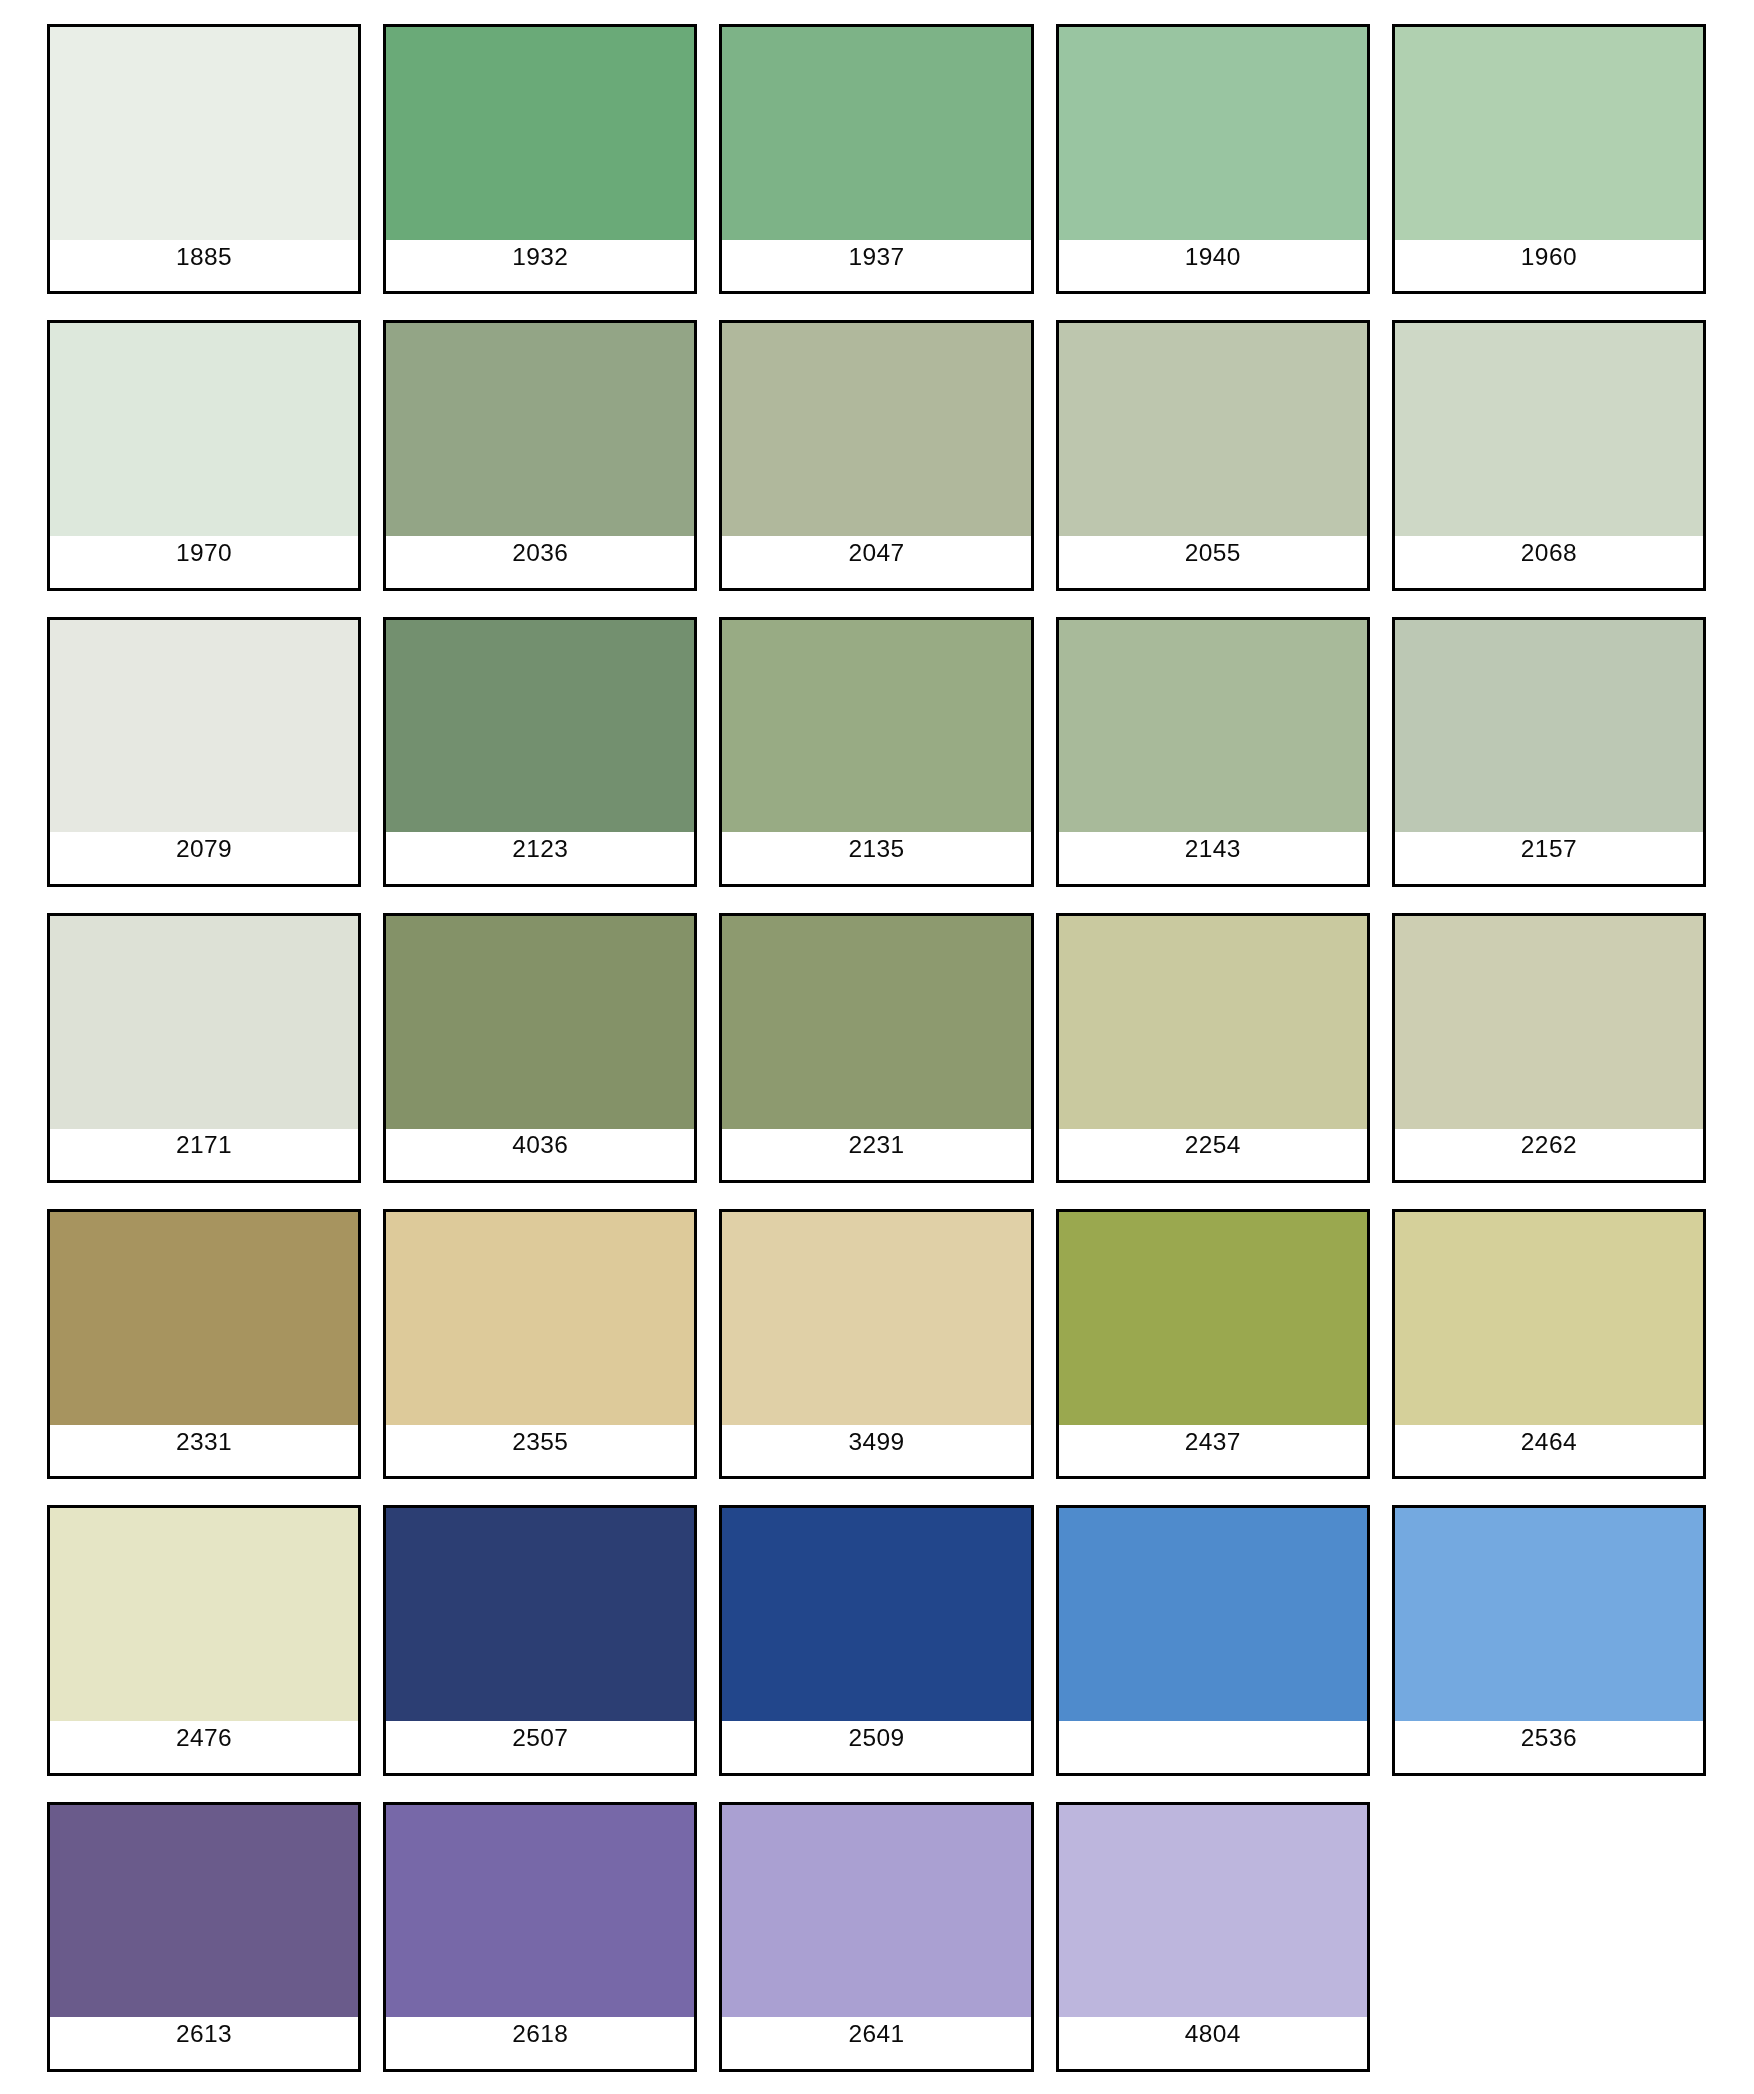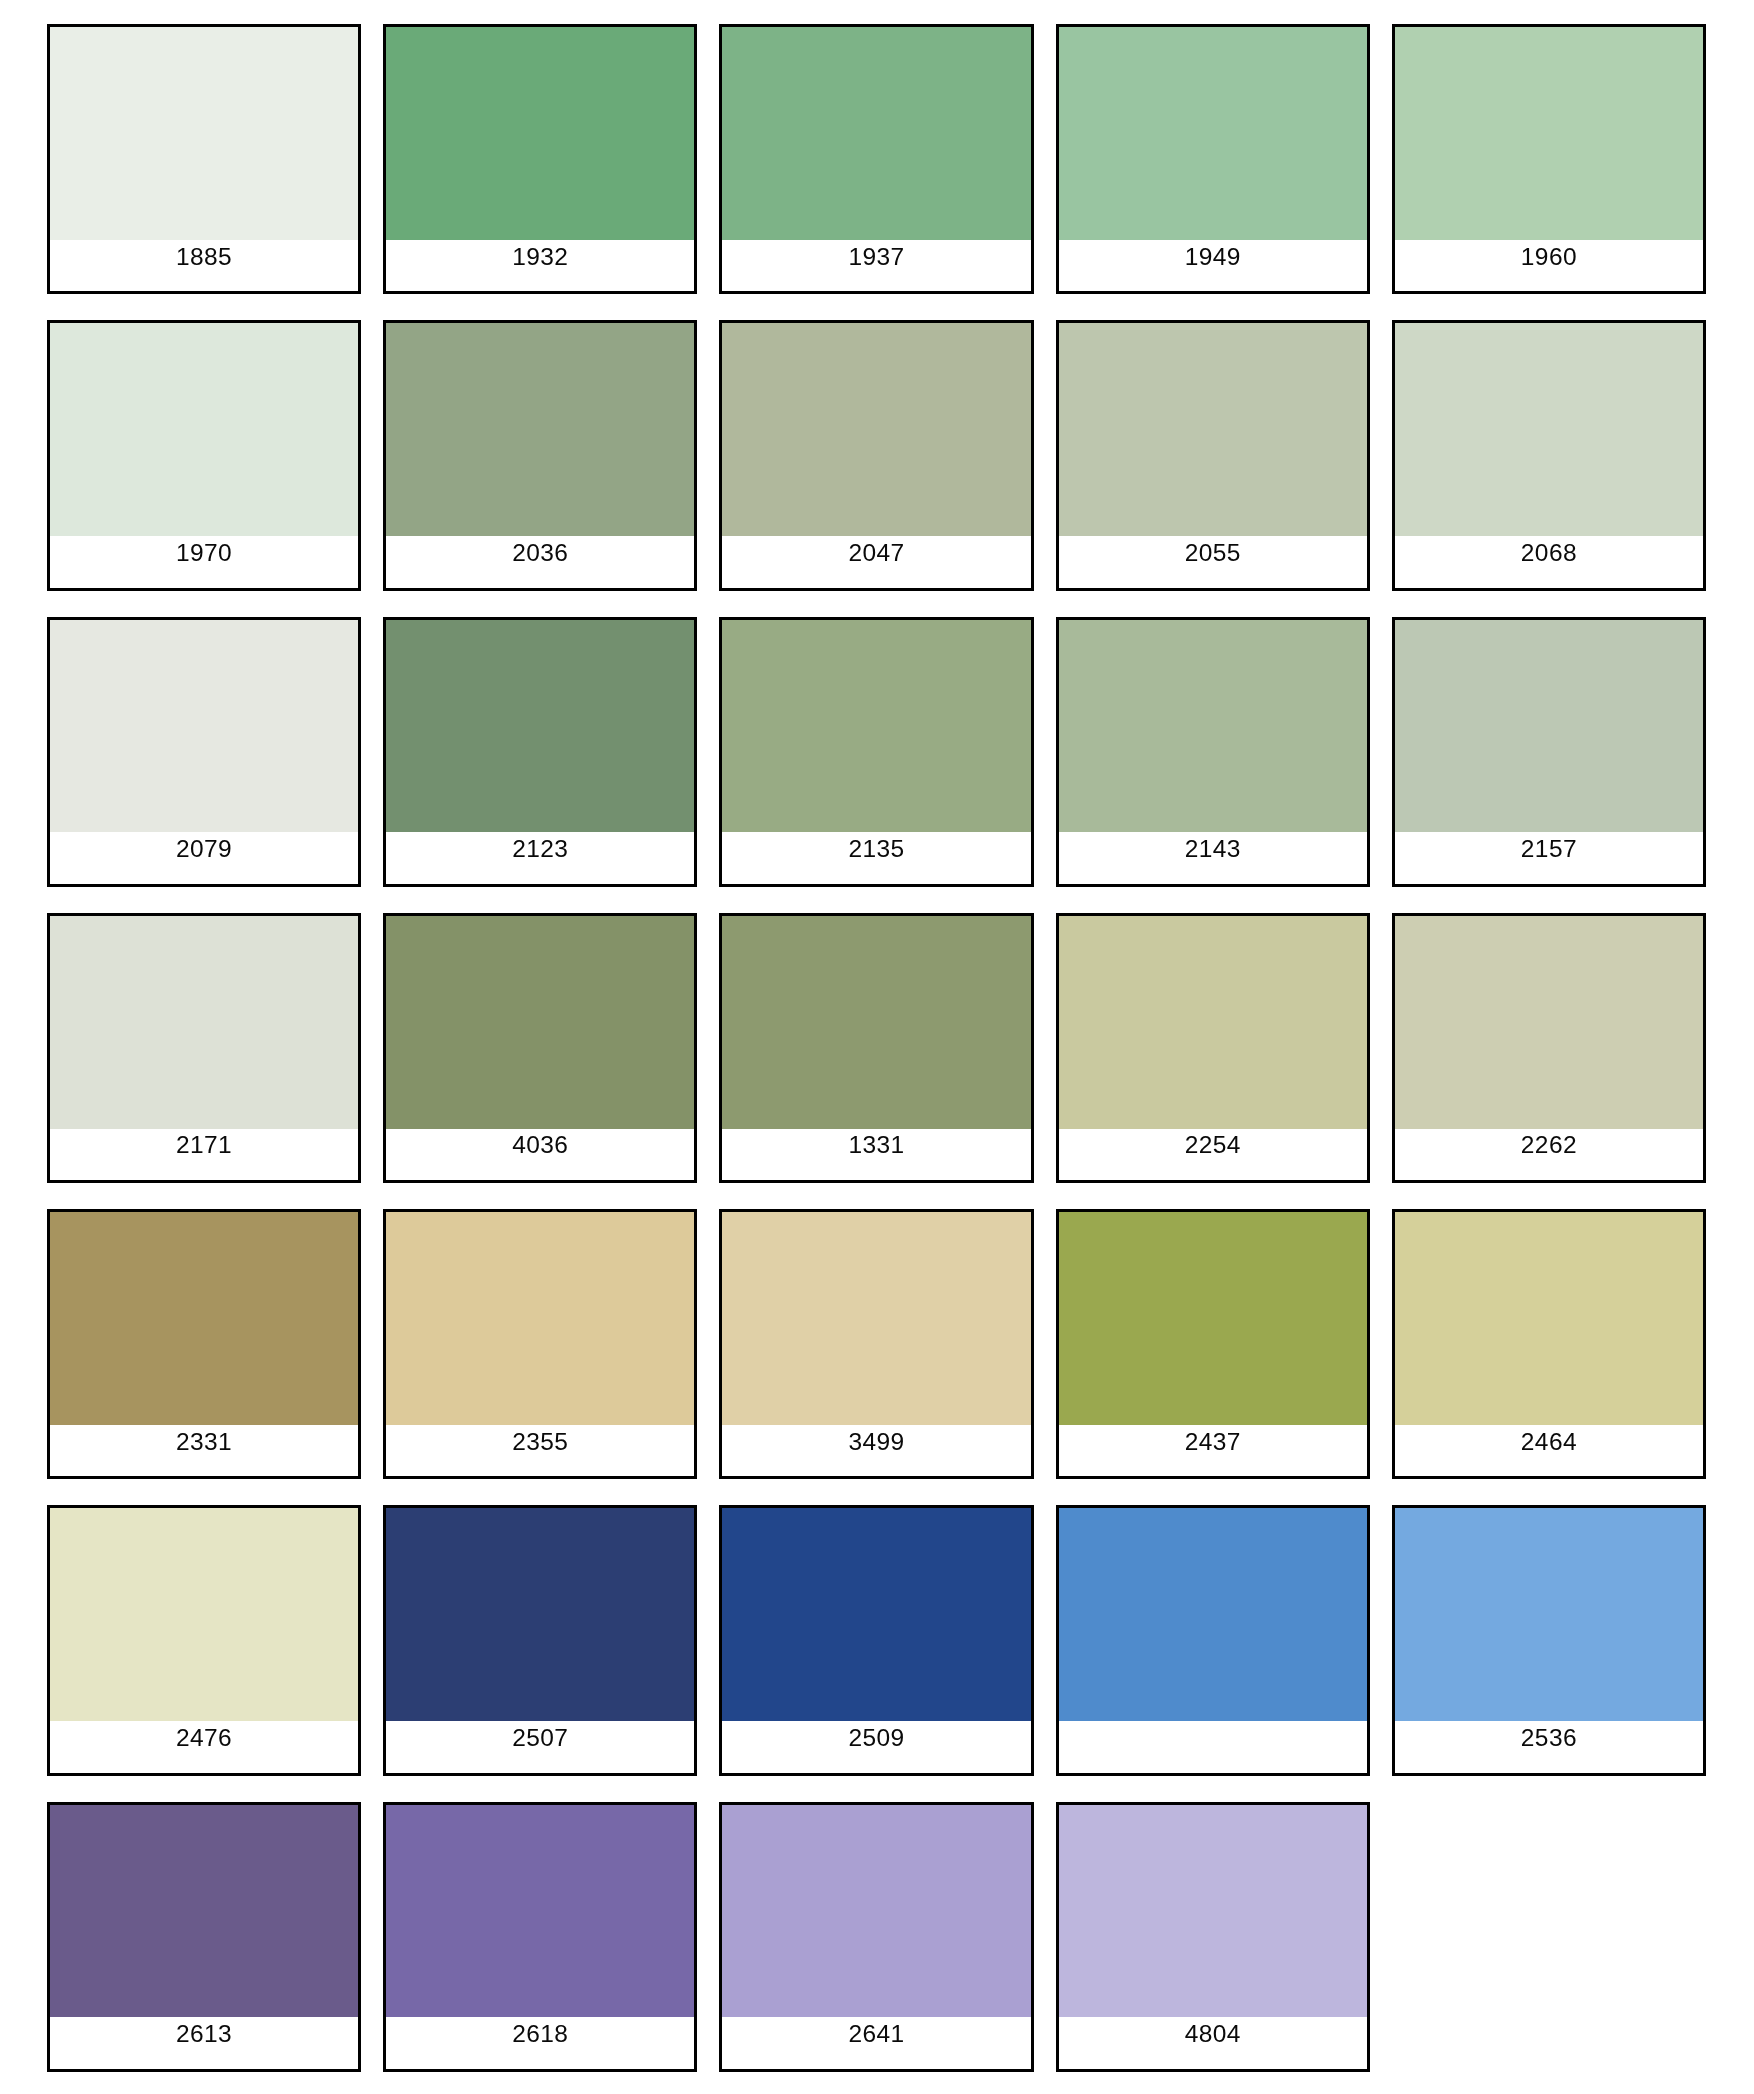--- a/index.html
+++ b/index.html
@@ -77,21 +77,21 @@
     </div>
     <div class="swatch-card">
       <div class="swatch-color" style="background-color: rgb(125, 179, 135);"></div>
       <div class="swatch-caption">
         <span class="swatch-code">1937</span>
       </div>
     </div>
     <div class="swatch-card">
       <div class="swatch-color" style="background-color: rgb(153, 197, 161);"></div>
       <div class="swatch-caption">
-        <span class="swatch-code">1949</span>
+        <span class="swatch-code">1940</span>
       </div>
     </div>
     <div class="swatch-card">
       <div class="swatch-color" style="background-color: rgb(176, 208, 176);"></div>
       <div class="swatch-caption">
         <span class="swatch-code">1960</span>
       </div>
     </div>
     <div class="swatch-card">
       <div class="swatch-color" style="background-color: rgb(221, 232, 220);"></div>
@@ -161,21 +161,21 @@
     </div>
     <div class="swatch-card">
       <div class="swatch-color" style="background-color: rgb(132, 146, 104);"></div>
       <div class="swatch-caption">
         <span class="swatch-code">4036</span>
       </div>
     </div>
     <div class="swatch-card">
       <div class="swatch-color" style="background-color: rgb(141, 154, 111);"></div>
       <div class="swatch-caption">
-        <span class="swatch-code">1331</span>
+        <span class="swatch-code">2231</span>
       </div>
     </div>
     <div class="swatch-card">
       <div class="swatch-color" style="background-color: rgb(201, 201, 159);"></div>
       <div class="swatch-caption">
         <span class="swatch-code">2254</span>
       </div>
     </div>
     <div class="swatch-card">
       <div class="swatch-color" style="background-color: rgb(205, 206, 178);"></div>

